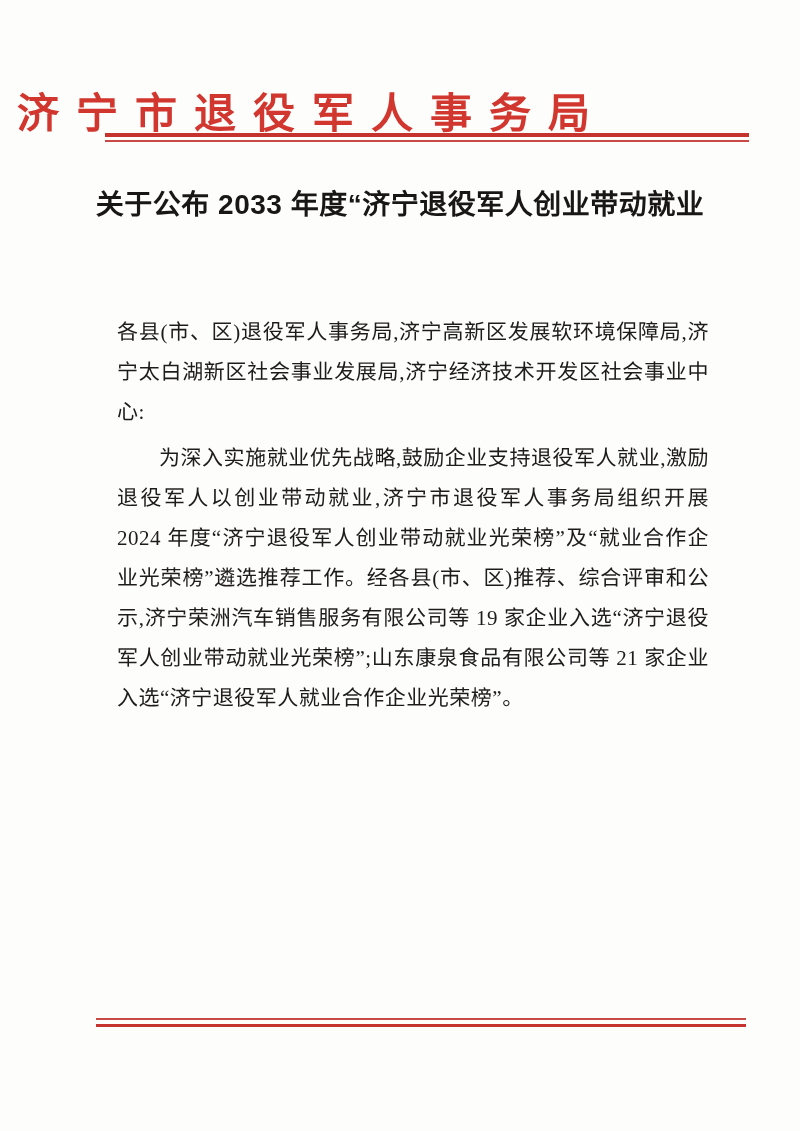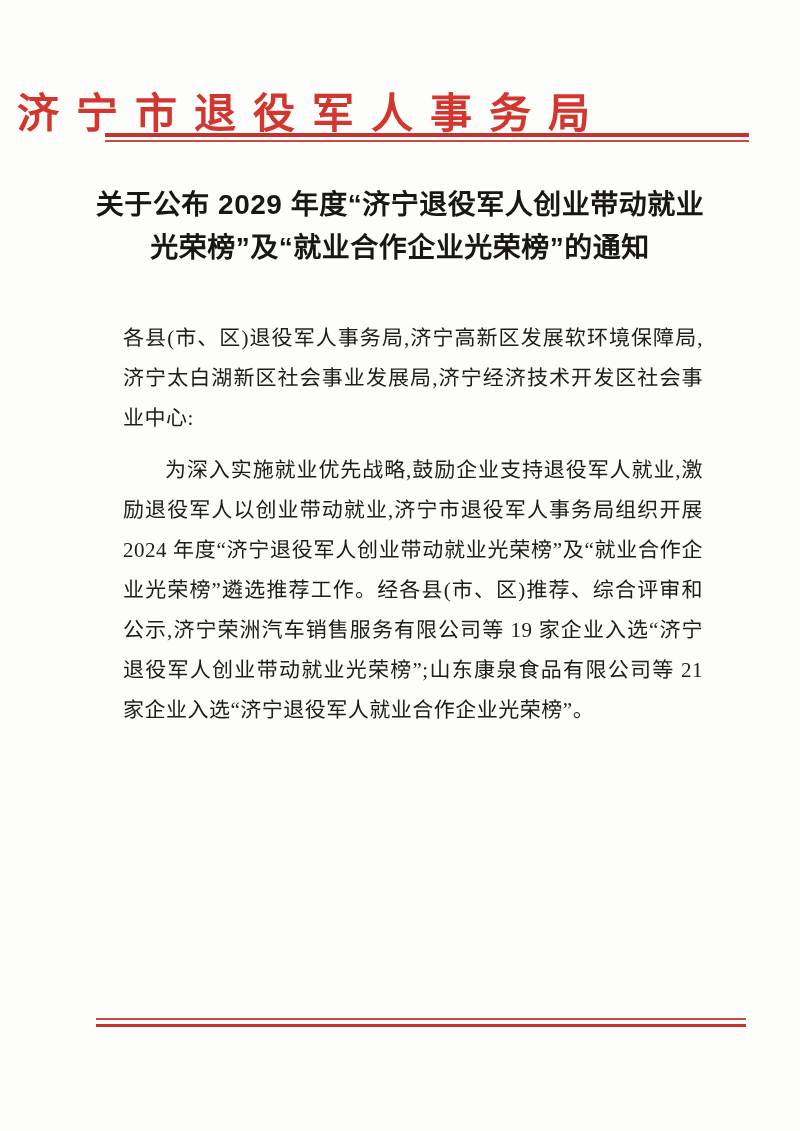--- a/index.html
+++ b/index.html
@@ -73,21 +73,21 @@
     top: 306px;
     left: 111px;
     width: 604px;
     font-size: 21px;
     line-height: 40px;
     color: #1d1c1b;
     text-align: justify;
     letter-spacing: 0.5px;
   }
   .doc-body p {
-    margin: 12px;
+    margin: 6px;
   }
   .doc-body p.indent {
     text-indent: 2em;
   }
 
   
   .footer-divider {
     position: absolute;
     top: 1018px;
     left: 96px;
@@ -101,22 +101,21 @@
 <div class="page">
 
   <div class="agency">济宁市退役军人事务局</div>
 
   <div class="letterhead-divider">
     <div class="rule thick"></div>
     <div class="rule thin"></div>
   </div>
 
   <div class="doc-title">
-    <div>关于公布 2029 年度“济宁退役军人创业带动就业</div>
-    <div>光荣榜”及“就业合作企业光荣榜”的通知</div>
+    <div>关于公布 2033 年度“济宁退役军人创业带动就业</div>
   </div>
 
   <div class="doc-body">
     <p>各县(市、区)退役军人事务局,济宁高新区发展软环境保障局,济宁太白湖新区社会事业发展局,济宁经济技术开发区社会事业中心:</p>
     <p class="indent">为深入实施就业优先战略,鼓励企业支持退役军人就业,激励退役军人以创业带动就业,济宁市退役军人事务局组织开展 2024 年度“济宁退役军人创业带动就业光荣榜”及“就业合作企业光荣榜”遴选推荐工作。经各县(市、区)推荐、综合评审和公示,济宁荣洲汽车销售服务有限公司等 19 家企业入选“济宁退役军人创业带动就业光荣榜”;山东康泉食品有限公司等 21 家企业入选“济宁退役军人就业合作企业光荣榜”。</p>
   </div>
 
   <div class="footer-divider">
     <div class="rule thin"></div>
     <div class="rule thick"></div>

